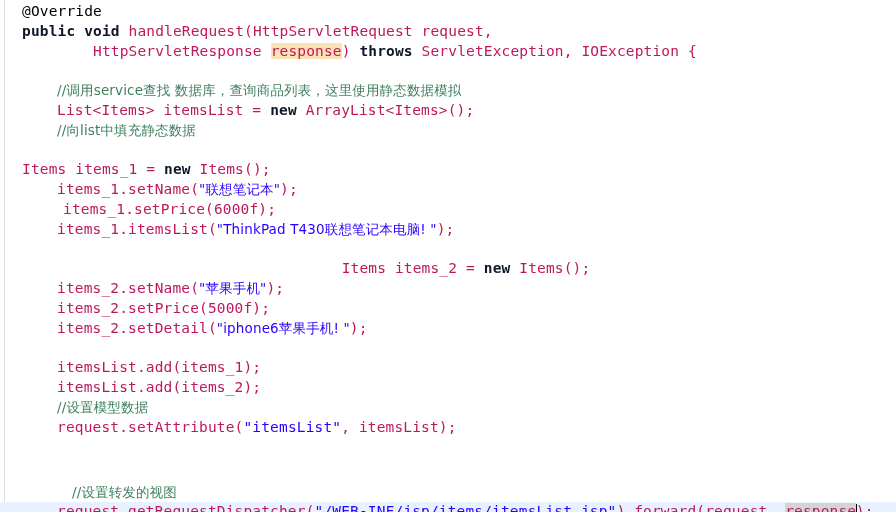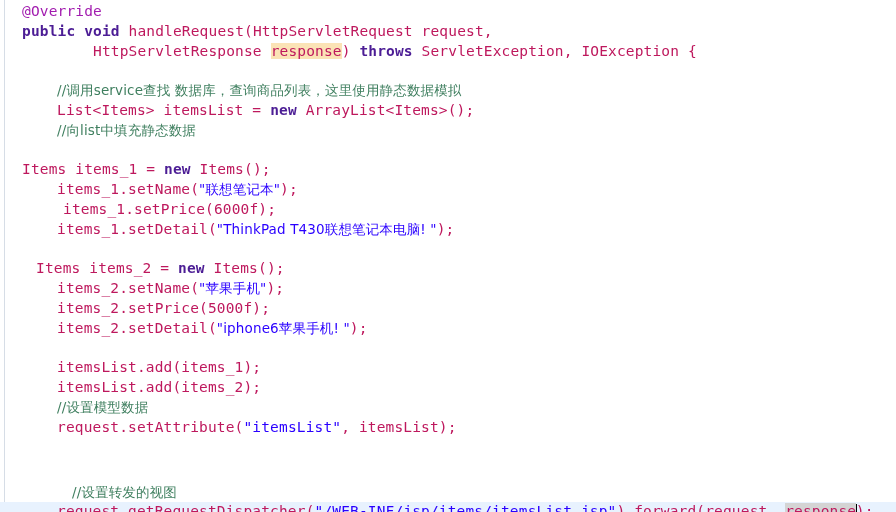--- a/index.html
+++ b/index.html
@@ -48,24 +48,24 @@
     padding-left: 22px;
     color: #000000;
     letter-spacing: 0.15px;
   }
 
   .line.current {
     background: #e8f2fe;
   }
 
   
-  .kw       { color: #4c1d95; font-weight: bold; }
+  .kw       { color: #0f172a; font-weight: bold; }
   .cmt      { color: #3f7f5f; }
   .str      { color: #2a00ff; }
-  .ann      { color: #a21caf; }
+  .ann      { color: #000000; }
   .plain    { color: #be185d; }
 
   
   .occ-write {
     background: #fbe3b6;
   }
   .occ-read {
     background: #d4d4d4;
   }
 
@@ -105,25 +105,25 @@
     <div class="line" style="padding-left: 57px;"><span class="cmt cn">//向list中填充静态数据</span></div>
 
     <div class="line">&nbsp;</div>
 
     <div class="line" style=""><span class="plain">Items items_1 = </span><span class="kw">new</span><span class="plain"> Items();</span></div>
 
     <div class="line" style="padding-left: 57px;"><span class="plain">items_1.setName(</span><span class="str cn">"联想笔记本"</span><span class="plain">);</span></div>
 
     <div class="line" style="padding-left: 63px;"><span class="plain">items_1.setPrice(6000f);</span></div>
 
-    <div class="line" style="padding-left: 57px;"><span class="plain">items_1.setDetail(</span><span class="str cn">"ThinkPad T430联想笔记本电脑! "</span><span class="plain">);</span></div>
+    <div class="line" style="padding-left: 57px;"><span class="plain">items_1.itemsList(</span><span class="str cn">"ThinkPad T430联想笔记本电脑! "</span><span class="plain">);</span></div>
 
     <div class="line">&nbsp;</div>
 
-    <div class="line" style="padding-left: 36px;"><span class="plain">Items items_2 = </span><span class="kw">new</span><span class="plain"> Items();</span></div>
+    <div class="line" style="padding-left: 36px; text-align: center;"><span class="plain">Items items_2 = </span><span class="kw">new</span><span class="plain"> Items();</span></div>
 
     <div class="line" style="padding-left: 57px;"><span class="plain">items_2.setName(</span><span class="str cn">"苹果手机"</span><span class="plain">);</span></div>
 
     <div class="line" style="padding-left: 57px;"><span class="plain">items_2.setPrice(5000f);</span></div>
 
     <div class="line" style="padding-left: 57px;"><span class="plain">items_2.setDetail(</span><span class="str cn">"iphone6苹果手机! "</span><span class="plain">);</span></div>
 
     <div class="line">&nbsp;</div>
 
     <div class="line" style="padding-left: 57px;"><span class="plain">itemsList.add(items_1);</span></div>

